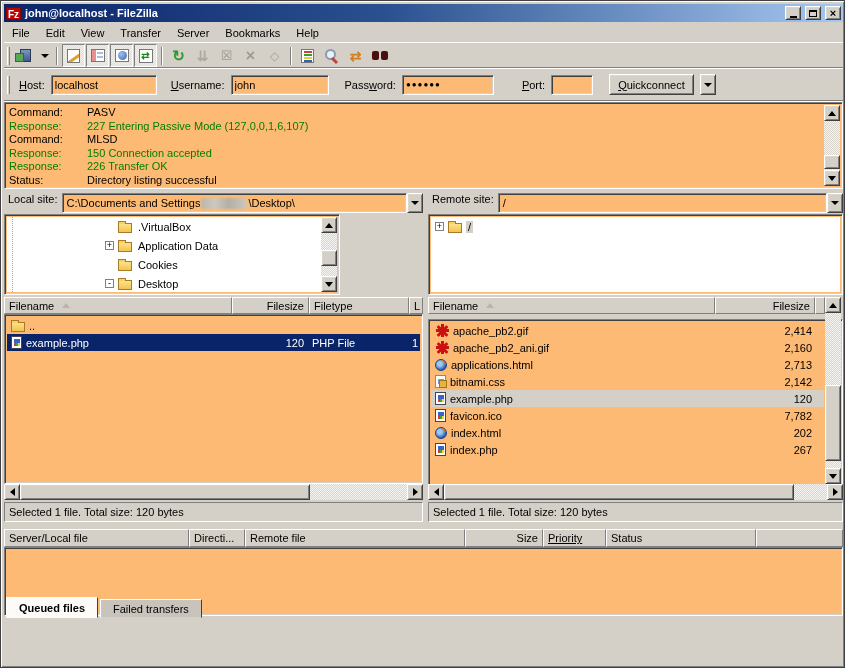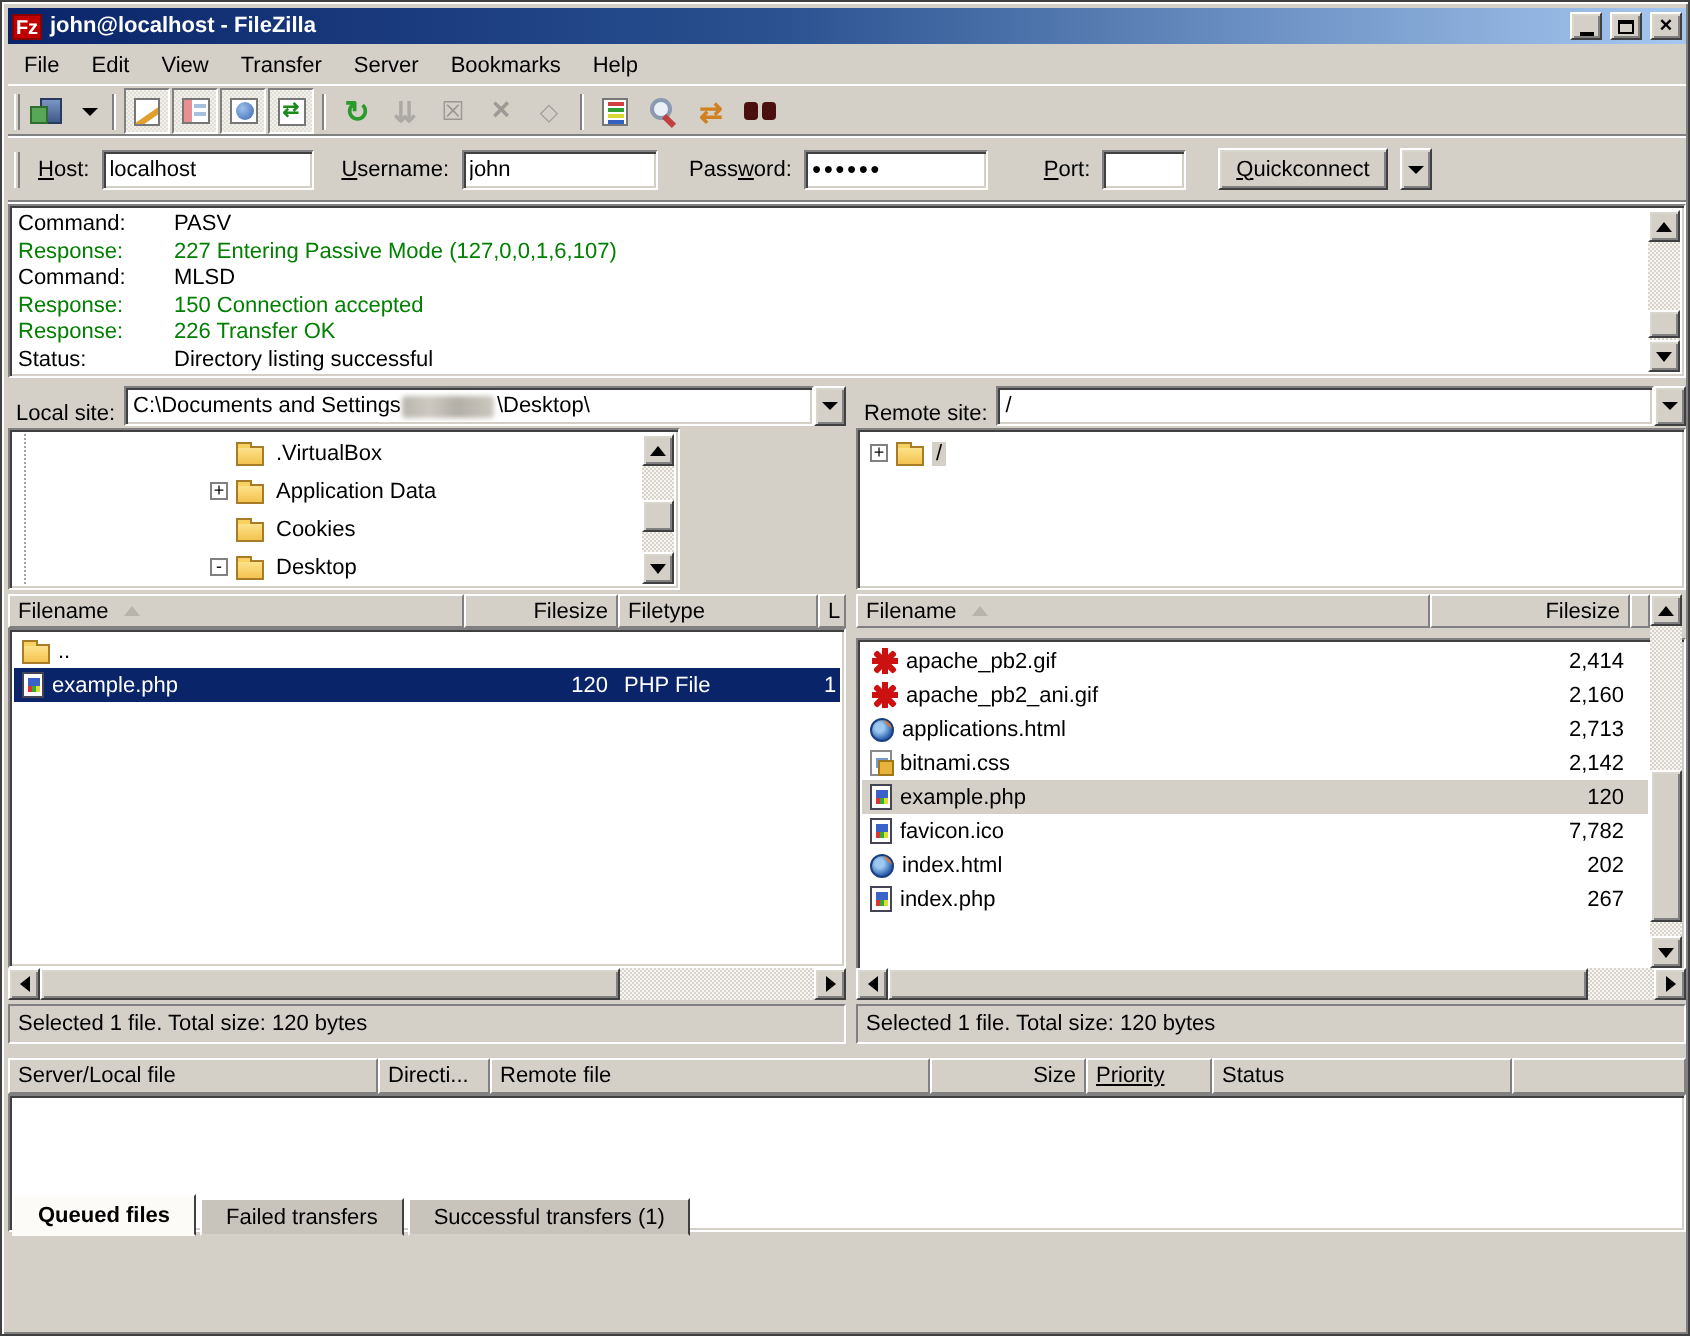--- a/index.html
+++ b/index.html
@@ -2,21 +2,21 @@
 <html><head>
 <meta charset="utf-8">
 <style>
   html,body{margin:0;padding:0;background:#808080;}
   *{box-sizing:border-box;font-family:"Liberation Sans",sans-serif;}
   #app{position:relative;width:845px;height:668px;background:#D4D0C8;border:1px solid #404040;
        box-shadow:inset 1px 1px 0 #fff, inset -1px -1px 0 #808080;overflow:hidden;font-size:11px;color:#000;}
 
   
   .raised{border:1px solid;border-color:#fff #404040 #404040 #fff;box-shadow:inset 1px 1px 0 #d9d6ce, inset -1px -1px 0 #808080;background:#D4D0C8;}
-  .sunken2{border:1px solid;border-color:#808080 #fff #fff #808080;box-shadow:inset 1px 1px 0 #404040, inset -1px -1px 0 #d4d0c8;background:#ffffff;}
+  .sunken2{border:1px solid;border-color:#808080 #fff #fff #808080;box-shadow:inset 1px 1px 0 #404040, inset -1px -1px 0 #d4d0c8;background:#fdba74;}
   .etched{border:1px solid;border-color:#808080 #fff #fff #808080;}
   .hcell{background:#D4D0C8;border:1px solid;border-color:#fff #808080 #808080 #fff;padding:1px 4px;overflow:hidden;white-space:nowrap;display:flex;align-items:center;}
 
   
   .titlebar{position:absolute;left:3px;top:3px;width:839px;height:18px;display:flex;align-items:center;gap:4px;padding:0 2px;
             background:linear-gradient(90deg,#0A246A 0%,#29508F 45%,#A6C8F0 100%);}
   .fz-icon{width:15px;height:13px;background:#C00000;color:#fff;font-weight:bold;font-size:10px;line-height:13px;text-align:center;border:1px solid #800;}
   .title-text{color:#fff;font-weight:bold;font-size:11px;flex:1;white-space:nowrap;}
   .wbtn{width:16px;height:14px;display:flex;align-items:center;justify-content:center;padding:0;}
   .glyph-min{width:7px;height:2px;background:#000;margin-top:7px;}
@@ -89,21 +89,21 @@
   .sb-track{flex:1;position:relative;background:#fff;
      background-image:conic-gradient(#D8D4CC 25%,#F6F5F2 0 50%,#D8D4CC 0 75%,#F6F5F2 0);background-size:2px 2px;}
   .sb-thumb{position:absolute;background:#D4D0C8;}
   .vsb .sb-thumb{left:0;right:0;} .hsb .sb-thumb{top:0;bottom:0;}
   .tri-up{width:0;height:0;border-left:4px solid transparent;border-right:4px solid transparent;border-bottom:5px solid #000;}
   .tri-down{width:0;height:0;border-left:4px solid transparent;border-right:4px solid transparent;border-top:5px solid #000;}
   .tri-left{width:0;height:0;border-top:4px solid transparent;border-bottom:4px solid transparent;border-right:5px solid #000;}
   .tri-right{width:0;height:0;border-top:4px solid transparent;border-bottom:4px solid transparent;border-left:5px solid #000;}
 
   
-  .siterow{position:absolute;height:20px;display:flex;align-items:flex-end;}
+  .siterow{position:absolute;height:20px;display:flex;align-items:flex-start;}
   .site-label{padding:0 4px;white-space:nowrap;}
   .combo{flex:1;height:20px;display:flex;align-items:center;padding:0 2px 0 4px;overflow:hidden;white-space:nowrap;}
   .combo-btn{width:16px;height:20px;flex:none;display:flex;align-items:center;justify-content:center;padding:0;}
   .redacted{display:inline-block;width:46px;height:11px;margin:0 1px;border-radius:2px;
      background:linear-gradient(90deg,#b9b6ae,#cdc9c1 30%,#b2afa7 60%,#ccc8c0);filter:blur(1.3px);}
 
   
   .tree{position:absolute;overflow:hidden;}
   .tree-inner{position:absolute;left:2px;top:2px;right:18px;bottom:2px;background:#fff;}
   .tree-inner.noscroll{right:2px;}
@@ -593,23 +593,20 @@
   <div class="queuebody sunken2"></div>
 
   <div class="tabbar">
 
   <div class="tab active">
         <span>Queued files</span>
       </div>
       <div class="tab">
         <span>Failed transfers</span>
       </div>
-      <div class="tab">
-        <span>Successful transfers (1)</span>
-      </div>
     </div>
 
   <div class="statusbar">
     <span class="icon-ascii"></span>
     <span class="icon-speed"></span>
     <div class="queuebox sunken2">
         <span>Queue: empty</span>
       </div>
     <span class="led green"></span>
     <span class="led red"></span>

